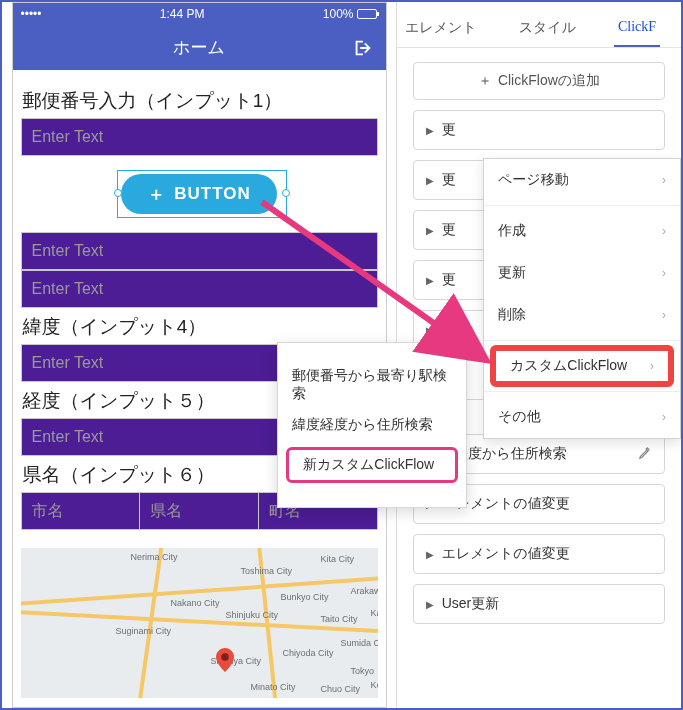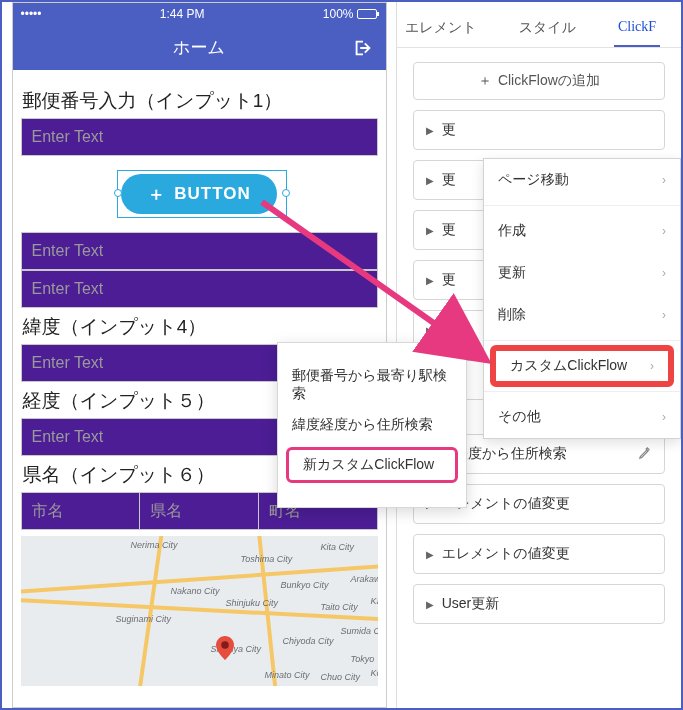--- a/index.html
+++ b/index.html
@@ -118,42 +118,42 @@
         <div class="label">経度（インプット５）</div>
         <input class="text-input" placeholder="Enter Text" style="">
 
         <div class="label">県名（インプット６）</div>
         <div class="three-col">
           <input class="text-input" placeholder="市名" style="">
           <input class="text-input" placeholder="県名" style="">
           <input class="text-input" placeholder="町名" style="">
         </div>
 
-        <div class="map" style="margin-top:6px;font-style:italic;">
+        <div class="map" style="margin-top:18px;">
           <div class="road roadh" style="top:30px; left:-20px; transform:rotate(-4deg);"></div>
           <div class="road roadh" style="top:80px; left:-20px; transform:rotate(3deg);"></div>
           <div class="road roadv" style="left:120px; top:-20px; transform:rotate(8deg);"></div>
           <div class="road roadv" style="left:250px; top:-20px; transform:rotate(-6deg);"></div>
           <span class="city" style="left:110px; top:4px;">Nerima City</span>
           <span class="city" style="left:220px; top:18px;">Toshima City</span>
           <span class="city" style="left:300px; top:6px;">Kita City</span>
           <span class="city" style="left:150px; top:50px;">Nakano City</span>
           <span class="city" style="left:205px; top:62px;">Shinjuku City</span>
           <span class="city" style="left:95px;  top:78px;">Suginami City</span>
           <span class="city" style="left:260px; top:44px;">Bunkyo City</span>
           <span class="city" style="left:330px; top:38px;">Arakawa C</span>
           <span class="city" style="left:300px; top:66px;">Taito City</span>
           <span class="city" style="left:350px; top:60px;">Katsu</span>
           <span class="city" style="left:320px; top:90px;">Sumida City</span>
           <span class="city" style="left:190px; top:108px;">Shibuya City</span>
           <span class="city" style="left:262px; top:100px;">Chiyoda City</span>
           <span class="city" style="left:300px; top:136px;">Chuo City</span>
           <span class="city" style="left:330px; top:118px;">Tokyo</span>
           <span class="city" style="left:350px; top:132px;">Koto</span>
-          <span class="city" style="left:244px; top:134px;">Minato City</span>
+          <span class="city" style="left:230px; top:134px;">Minato City</span>
           <span class="pin">
             <svg viewBox="0 0 24 32">
                 <path fill="#e74c3c" d="M12 0C5.4 0 0 5.4 0 12c0 9 12 20 12 20s12-11 12-20C24 5.4 18.6 0 12 0z"></path>
                 <circle cx="12" cy="12" r="5" fill="#7f1d1d"></circle>
               </svg>
           </span>
         </div>
       </div>
     </div>
   </div>

